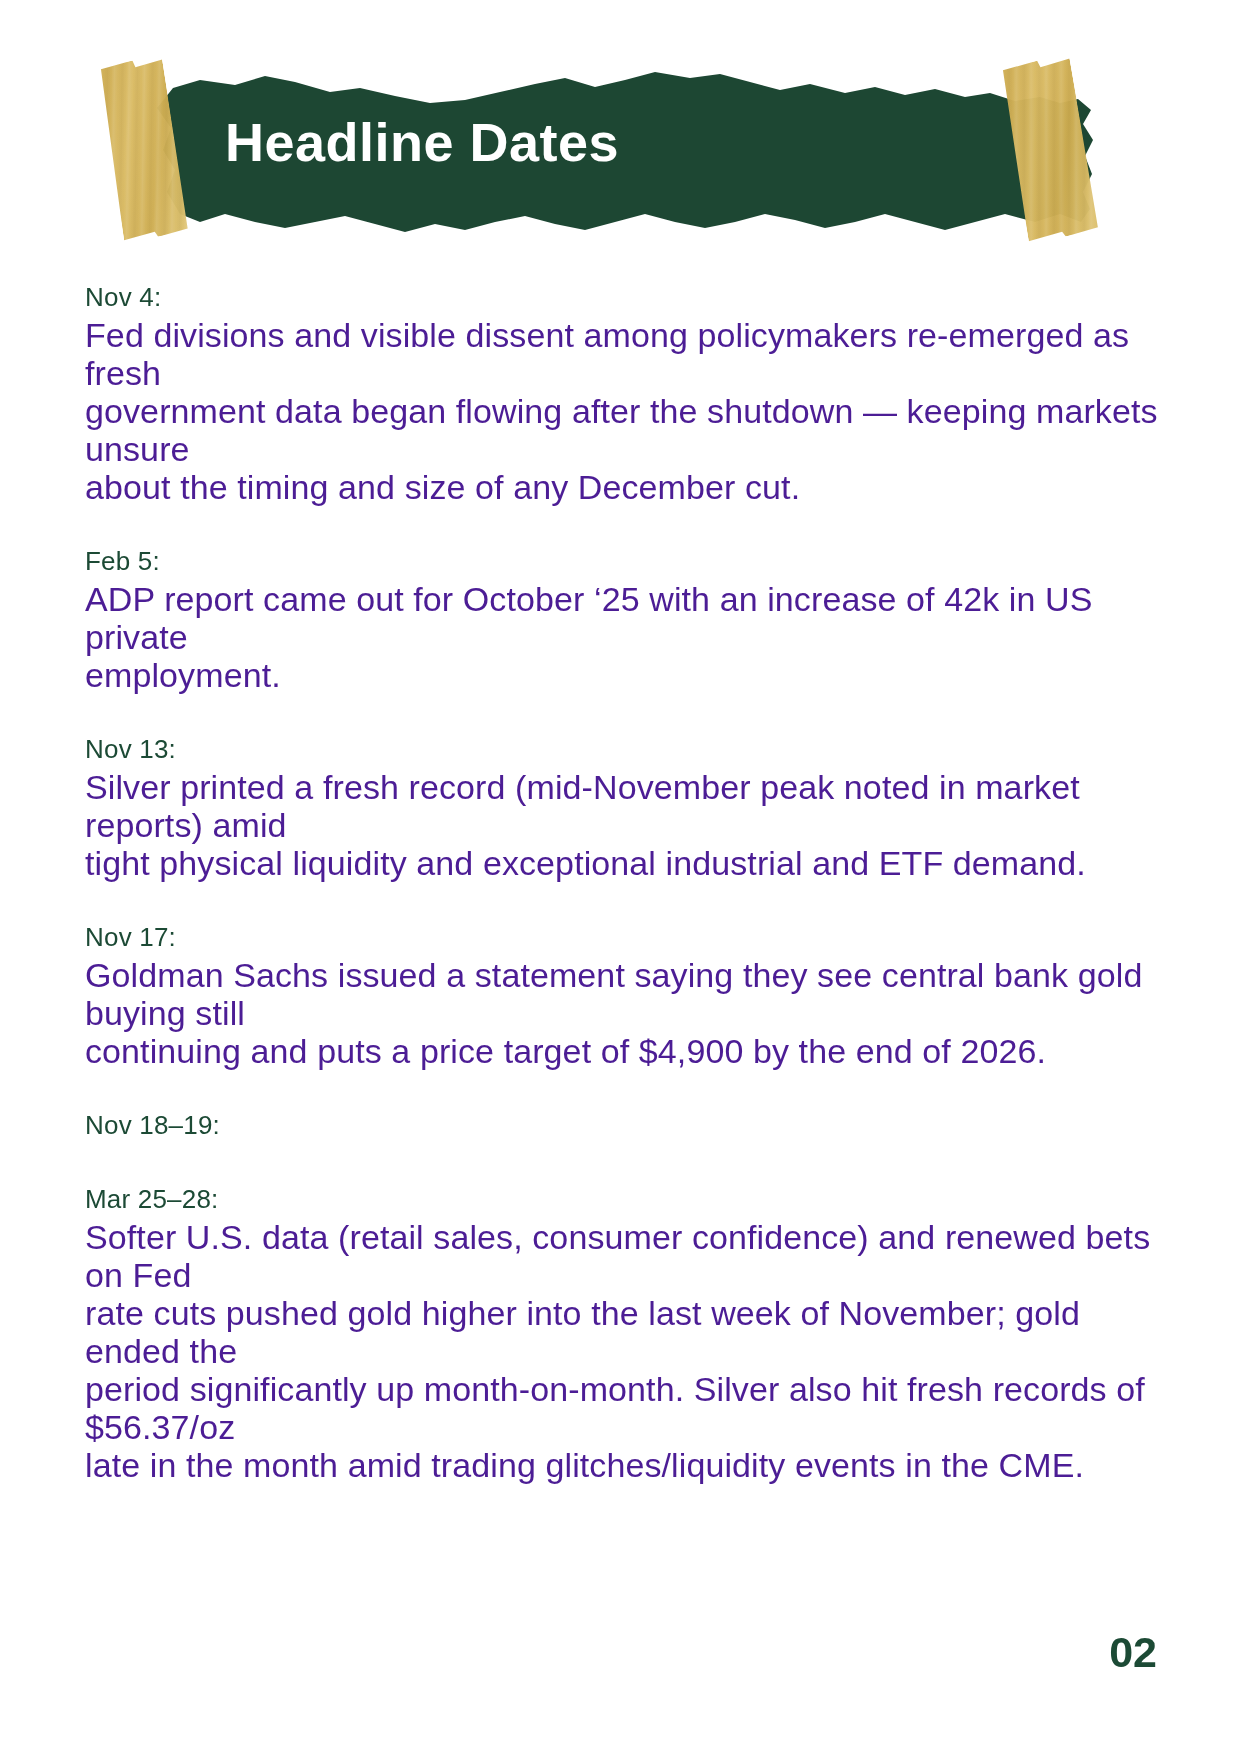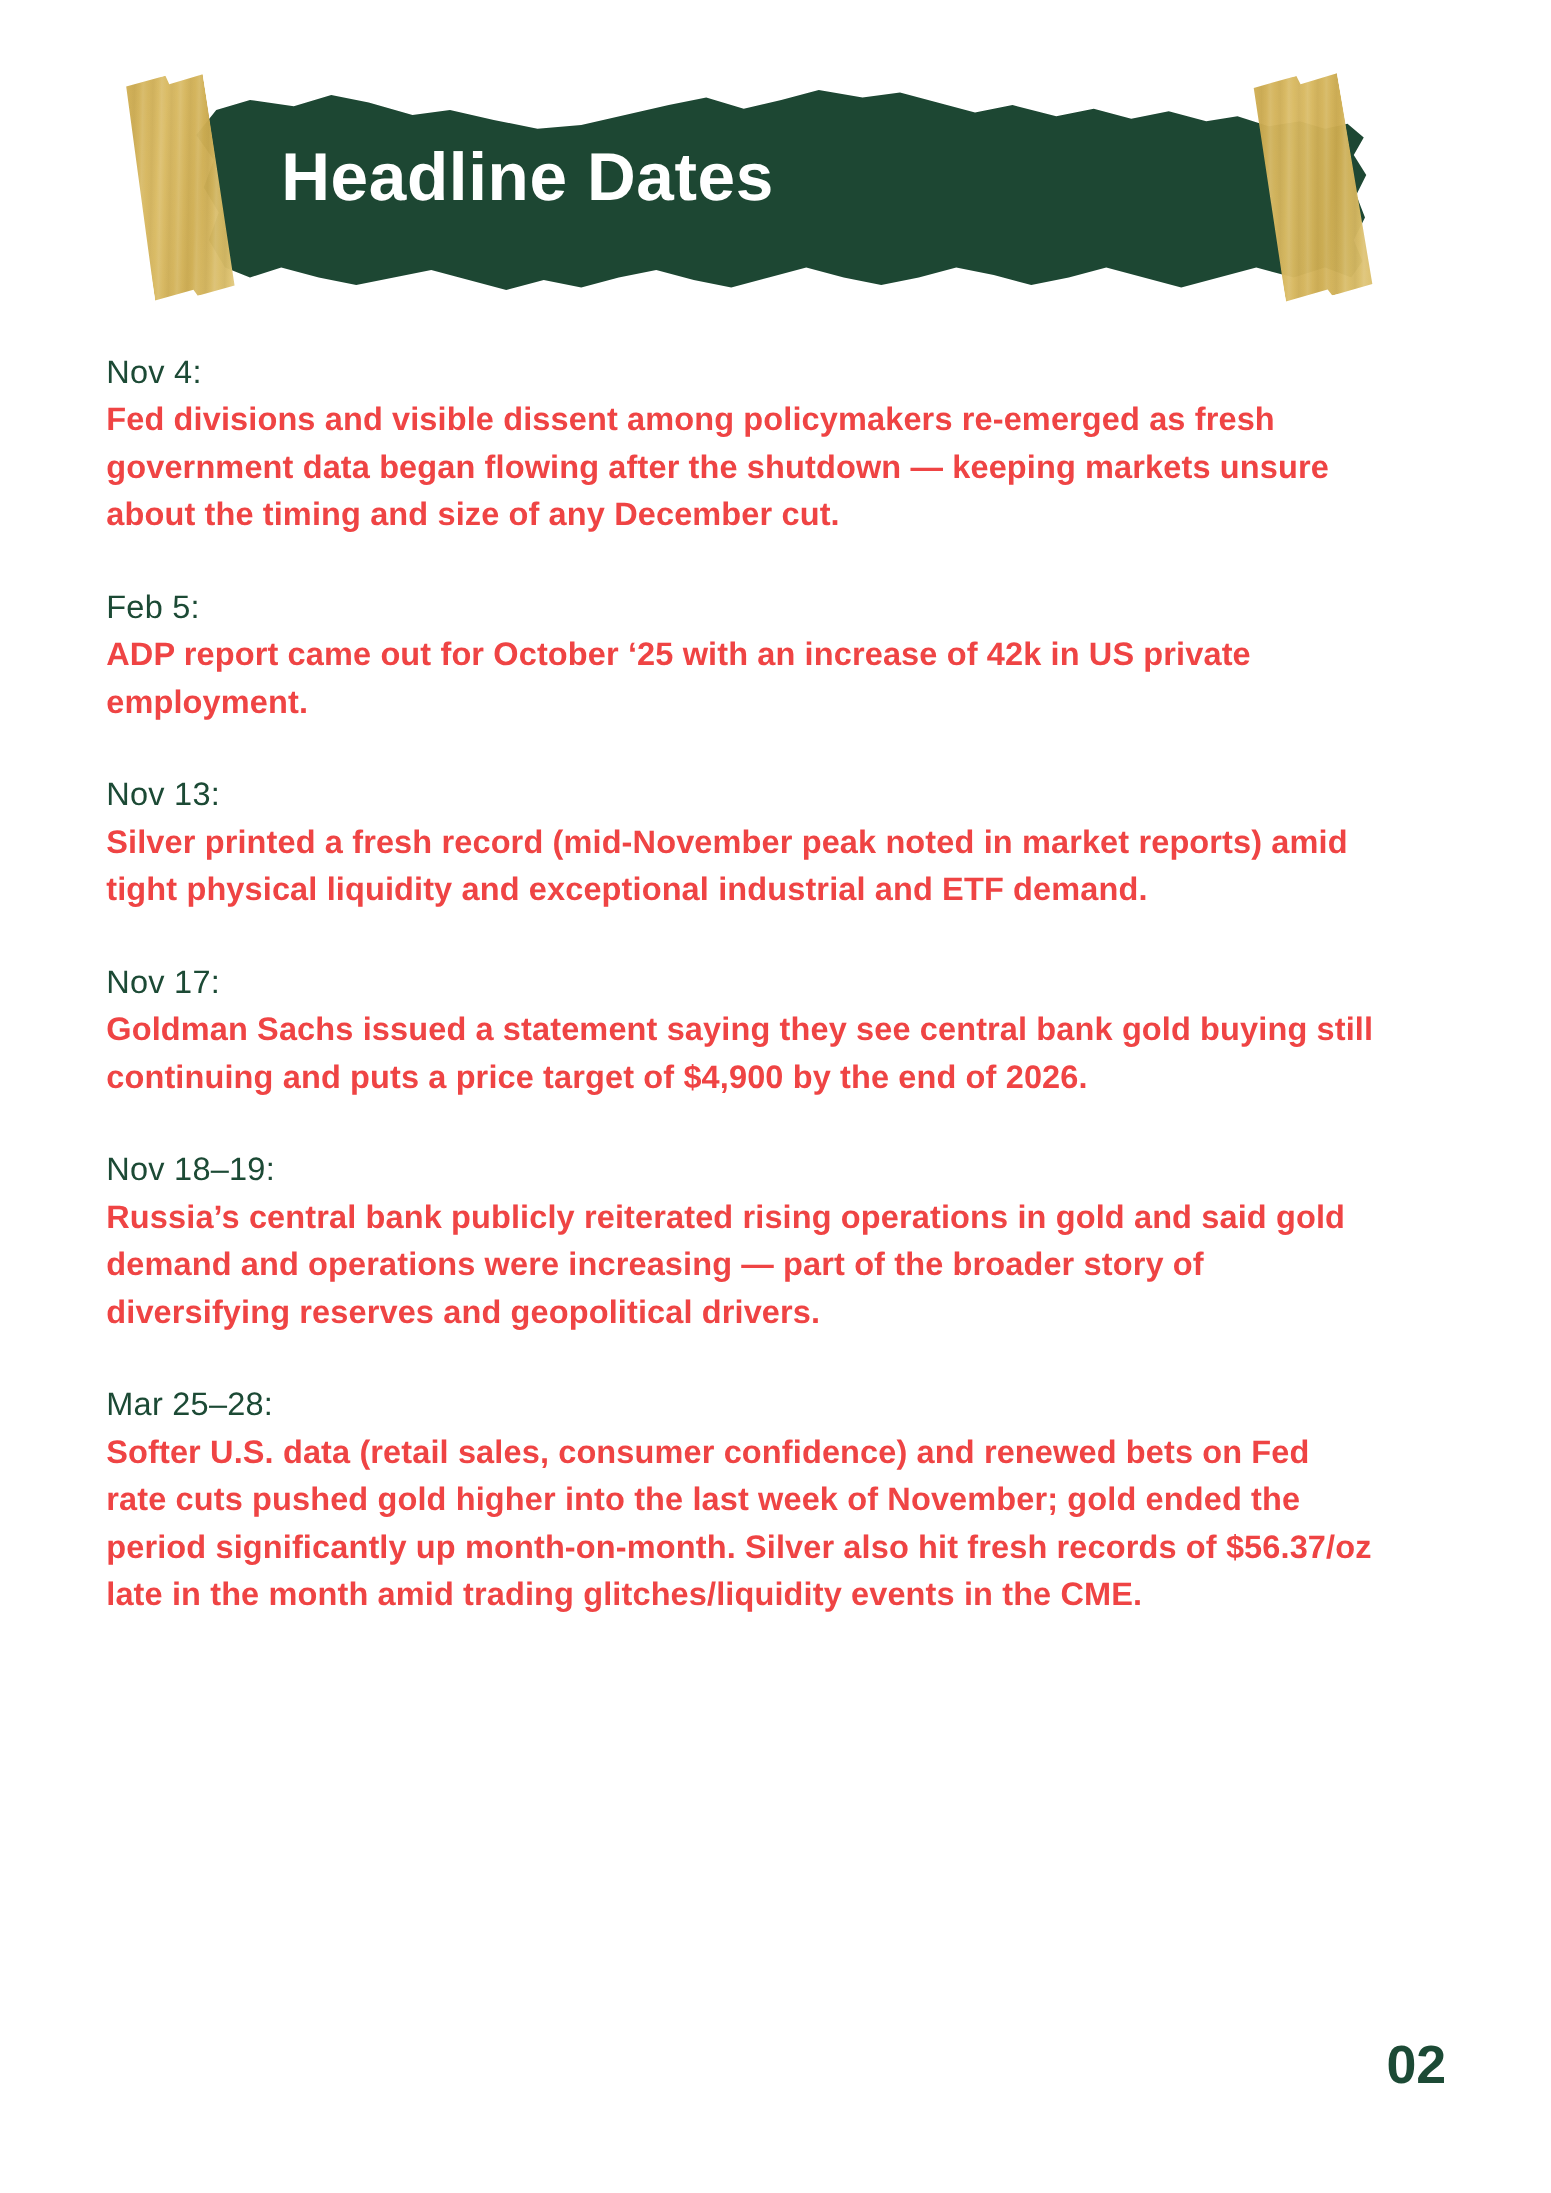--- a/index.html
+++ b/index.html
@@ -55,24 +55,24 @@
   .section { margin-bottom: 36px; }
   .section.gap-large { }
   .date-heading {
     font-size: 26px;
     font-weight: 400;
     line-height: 38px;
     color: #1c4a35;
     letter-spacing: 0.2px;
   }
   .body-text {
-    font-size: 26px;
-    font-weight: 700;
+    font-size: 34px;
+    font-weight: 400;
     line-height: 38px;
-    color: #ef4444;
+    color: #4c1d95;
     letter-spacing: 0.1px;
     white-space: pre-line;
   }
 
   .page-number {
     position: absolute;
     right: 84px;
     top: 1628px;
     font-size: 43px;
     font-weight: 700;
@@ -128,23 +128,20 @@
     </div>
 
     <div class="section">
       <div class="date-heading">Nov 17:</div>
       <div class="body-text">Goldman Sachs issued a statement saying they see central bank gold buying still
 continuing and puts a price target of $4,900 by the end of 2026.</div>
     </div>
 
     <div class="section">
       <div class="date-heading">Nov 18–19:</div>
-      <div class="body-text">Russia’s central bank publicly reiterated rising operations in gold and said gold
-demand and operations were increasing — part of the broader story of
-diversifying reserves and geopolitical drivers.</div>
     </div>
 
     <div class="section">
       <div class="date-heading">Mar 25–28:</div>
       <div class="body-text">Softer U.S. data (retail sales, consumer confidence) and renewed bets on Fed
 rate cuts pushed gold higher into the last week of November; gold ended the
 period significantly up month-on-month. Silver also hit fresh records of $56.37/oz
 late in the month amid trading glitches/liquidity events in the CME.</div>
     </div>
 

